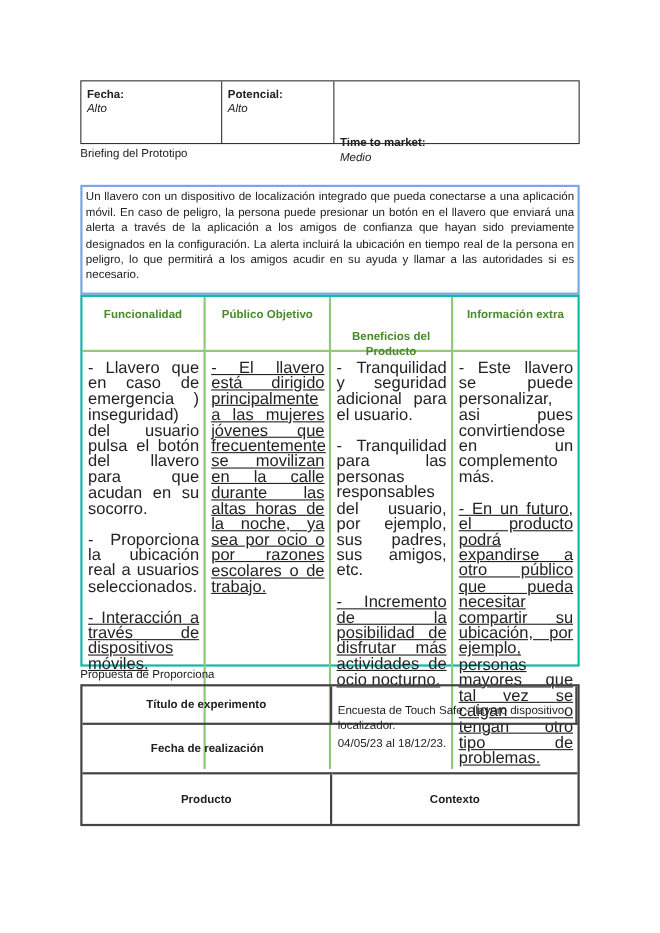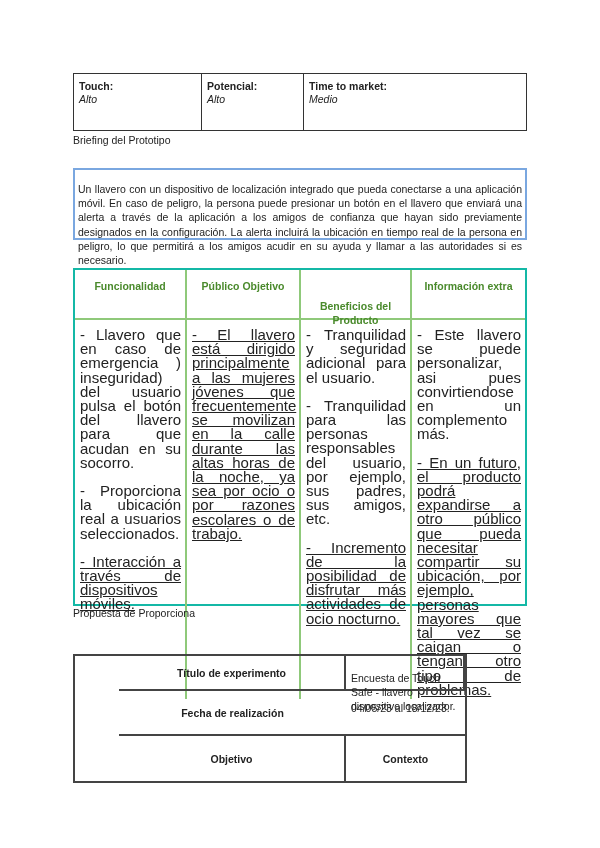--- a/index.html
+++ b/index.html
@@ -3,56 +3,56 @@
   <meta charset="utf-8">
   <style>
     html, body { margin: 0; padding: 0; background: #ffffff; }
     body { width: 600px; height: 848px; position: relative; overflow: hidden;
       font-family: "Liberation Sans", sans-serif; color: #222; font-size: 10.5px; }
     .abs { position: absolute; }
 
     
     .top-table { left: 73px; top: 73px; width: 454px; height: 58px; border: 1px solid #333; box-sizing: border-box; display: flex; }
     .top-cell { box-sizing: border-box; padding: 6px 5px; border-right: 1px solid #333; height: 100%; }
-    .top-cell:last-child { border-right: none; }
+    .top-cell:last-child { border-right: none; margin-top: 44px; }
     .top-cell .lbl { font-weight: bold; font-size: 10.5px; line-height: 13px; }
     .top-cell .val { font-size: 10.5px; line-height: 13px; font-style: italic; }
 
     .section-title { font-weight: normal; font-size: 10.5px; line-height: 13px; }
 
     
-    .briefing { left: 73px; top: 168px; width: 454px; height: 72px; border: 2px solid #7aa7e0; box-sizing: border-box; padding: 12px 3px; font-size: 10.5px; line-height: 14.2px; text-align: justify; }
+    .briefing { left: 73px; top: 168px; width: 454px; height: 100px; border: 2px solid #7aa7e0; box-sizing: border-box; padding: 2px 3px; font-size: 10.5px; line-height: 14.2px; text-align: justify; }
 
     
     .green-table { left: 73px; top: 268px; width: 454px; height: 338px; border: 2px solid #14b8a6; box-sizing: border-box; display: grid;
       grid-template-columns: 112px 114px 111px 1fr; grid-template-rows: 50px 1fr; }
     .g-head { border-right: 2px solid #8fc97a; border-bottom: 2px solid #8fc97a; color: #4a8a2c; font-weight: bold; font-size: 10.5px; text-align: center; padding-top: 10px; line-height: 13.5px; box-sizing: border-box; }
     .g-head.mid { padding-top: 30px; }
     .g-head:nth-child(4) { border-right: none; }
     .g-cell { border-right: 2px solid #8fc97a; box-sizing: border-box; padding: 8px 4px 2px 5px; font-size: 15px; line-height: 14.2px; text-align: justify; }
     .g-cell:last-child { border-right: none; }
     .g-cell p { margin: 0 0 14px 0; }
     .g-cell p:last-child { margin-bottom: 0; text-decoration: underline; }
 
     
-    .exp-table { left: 73px; top: 654px; width: 394px; height: 129px; border: 2px solid #444; box-sizing: border-box; display: grid;
-      grid-template-columns: 227px 1fr; grid-template-rows: 35px 45px 1fr; padding-left: 44px; }
+    .exp-table { left: 73px; top: 622px; width: 454px; height: 129px; border: 2px solid #444; box-sizing: border-box; display: grid;
+      grid-template-columns: 227px 1fr; grid-template-rows: 35px 45px 1fr; }
     .e-cell { border-right: 2px solid #444; border-bottom: 2px solid #444; box-sizing: border-box; font-size: 10.5px; line-height: 14px; }
     .e-cell.r { border-right: none; }
     .e-cell.b { border-bottom: none; }
     .e-head { font-weight: bold; text-align: center; display: flex; align-items: center; justify-content: center; }
     .e-val { padding: 10px 5px 0 5px; }
     .e-val.left { padding-top: 15px; }
   </style>
 </head>
 <body>
 
 <div class="abs top-table">
   <div class="top-cell" style="width:128px">
-    <div class="lbl">Touch:</div>
+    <div class="lbl">Fecha:</div>
     <div class="val">Alto</div>
   </div>
   <div class="top-cell" style="width:102px">
     <div class="lbl">Potencial:</div>
     <div class="val">Alto</div>
   </div>
   <div class="top-cell" style="flex:1">
     <div class="lbl">Time to market:</div>
     <div class="val">Medio</div>
   </div>
@@ -87,15 +87,15 @@
   </div>
 </div>
 
 <div class="abs section-title" style="left:73px; top:607px;">Propuesta de Proporciona</div>
 
 <div class="abs exp-table">
   <div class="e-cell e-head">Título de experimento</div>
   <div class="e-cell e-val left">Encuesta de Touch Safe - llavero dispositivo localizador.</div>
   <div class="e-cell e-head r">Fecha de realización</div>
   <div class="e-cell e-val r">04/05/23 al 18/12/23.</div>
-  <div class="e-cell e-head b">Objetivo</div>
+  <div class="e-cell e-head b">Producto</div>
   <div class="e-cell e-head r b">Contexto</div>
 </div>
 
 </body></html>

